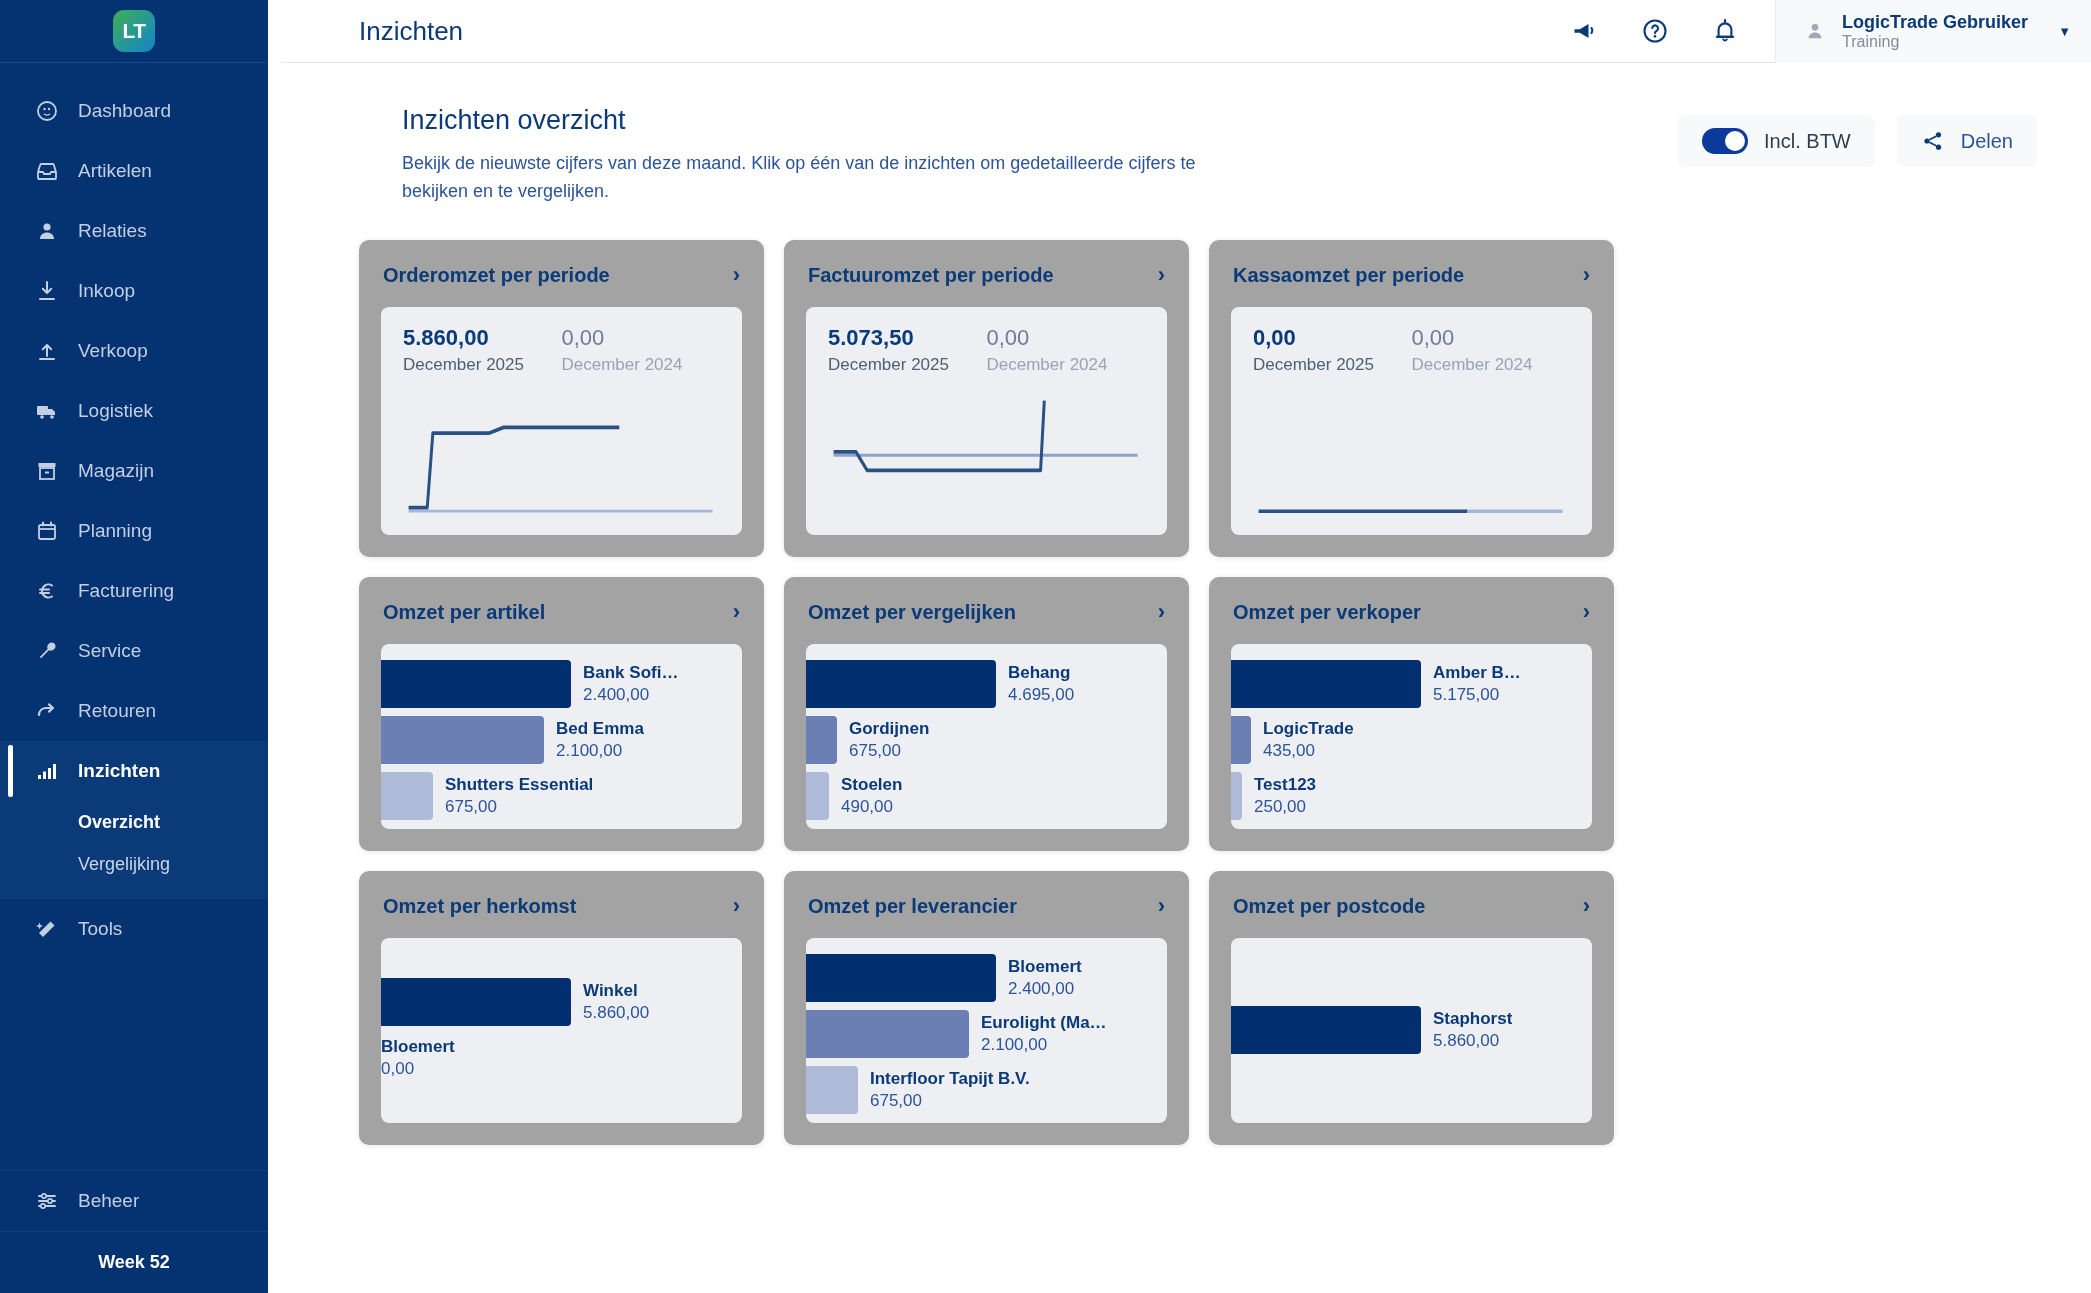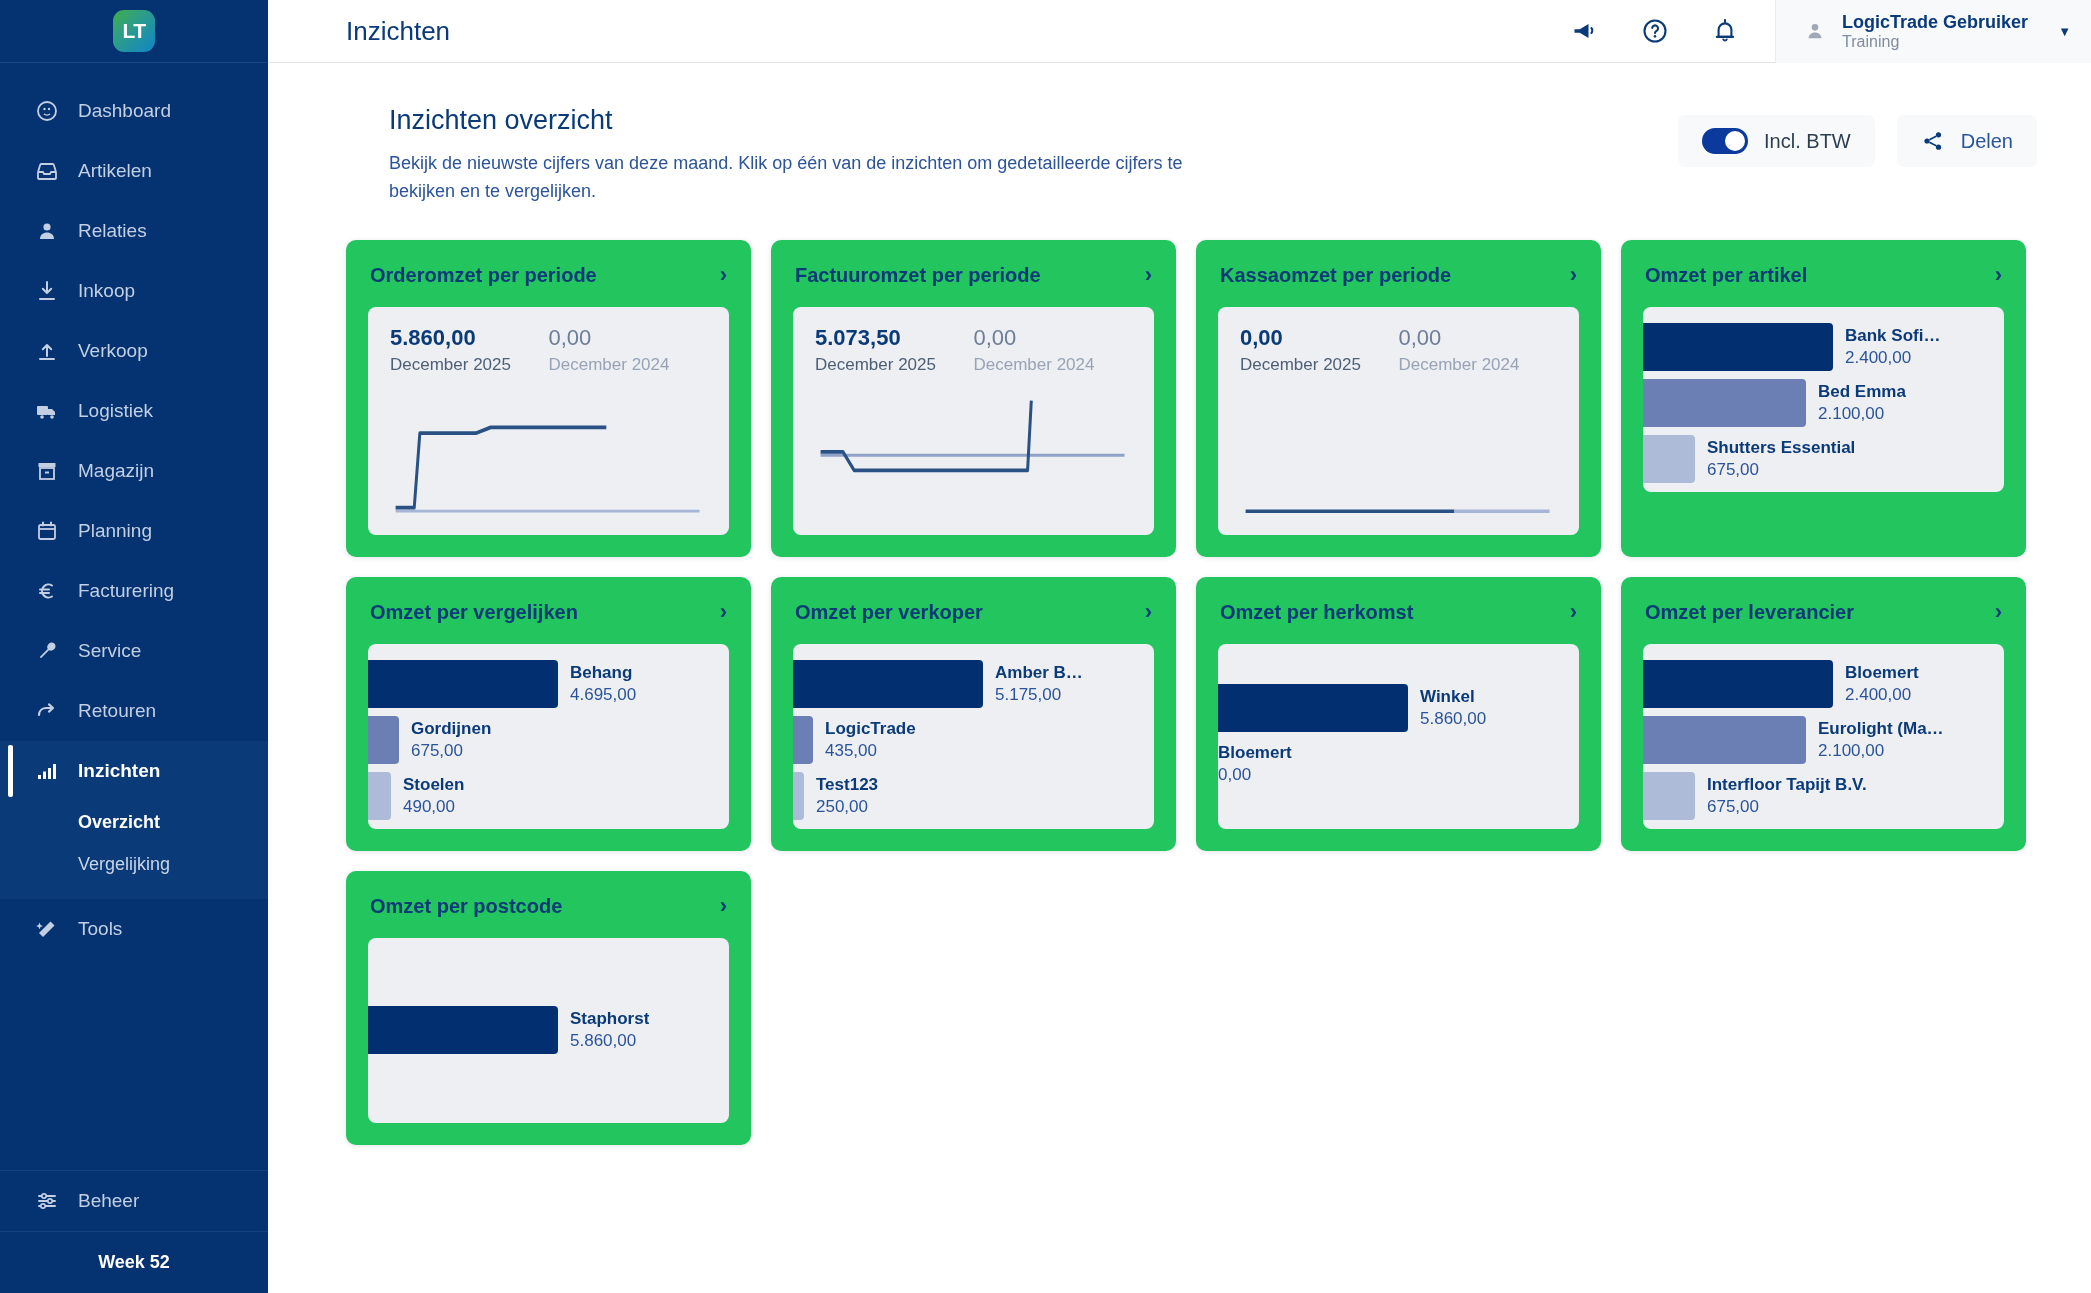--- a/index.html
+++ b/index.html
@@ -2,21 +2,21 @@
 <html><head>
 <meta charset="utf-8">
 <style>
   * { box-sizing: border-box; margin: 0; padding: 0; }
   html, body {
     width: 2091px; height: 1293px;
     font-family: "Liberation Sans", sans-serif;
     background: #ffffff;
     overflow: hidden;
   }
-  .app { display: flex; width: 2091px; height: 1293px; }
+  .app { display: flex; width: 2091px; height: 1293px; gap: 13px; }
 
   
   .sidebar {
     width: 268px; min-width: 268px; height: 1293px;
     background: #053271;
     display: flex; flex-direction: column;
     position: relative;
   }
   .logo-area {
     height: 63px; display: flex; align-items: center; justify-content: center;
@@ -94,21 +94,21 @@
   .toggle::after {
     content:""; position:absolute; right:3px; top:3px;
     width:20px; height:20px; border-radius:50%; background:#fff;
   }
   .pill-label { font-size: 20px; color: #2c3e50; }
   .pill-label.blue { color: #2b5499; }
 
   
   .grid { display: flex; flex-wrap: wrap; gap: 20px; margin-top: 34px; }
   .card {
-    background: #22c55e; border-radius: 10px;
+    background: #a3a3a3; border-radius: 10px;
     box-shadow: 0 1px 5px rgba(22,44,80,.13);
     width: 405px; padding: 22px 22px 22px 22px;
   }
   .card-head {
     display: flex; align-items: center; justify-content: space-between;
     padding: 2px 2px 20px 2px;
   }
   .card-title { font-size: 20px; font-weight: 700; color: #0b3a78; }
   .chev { color: #0b3a78; font-size: 22px; font-weight: 700; cursor: pointer; line-height:1; }
 

